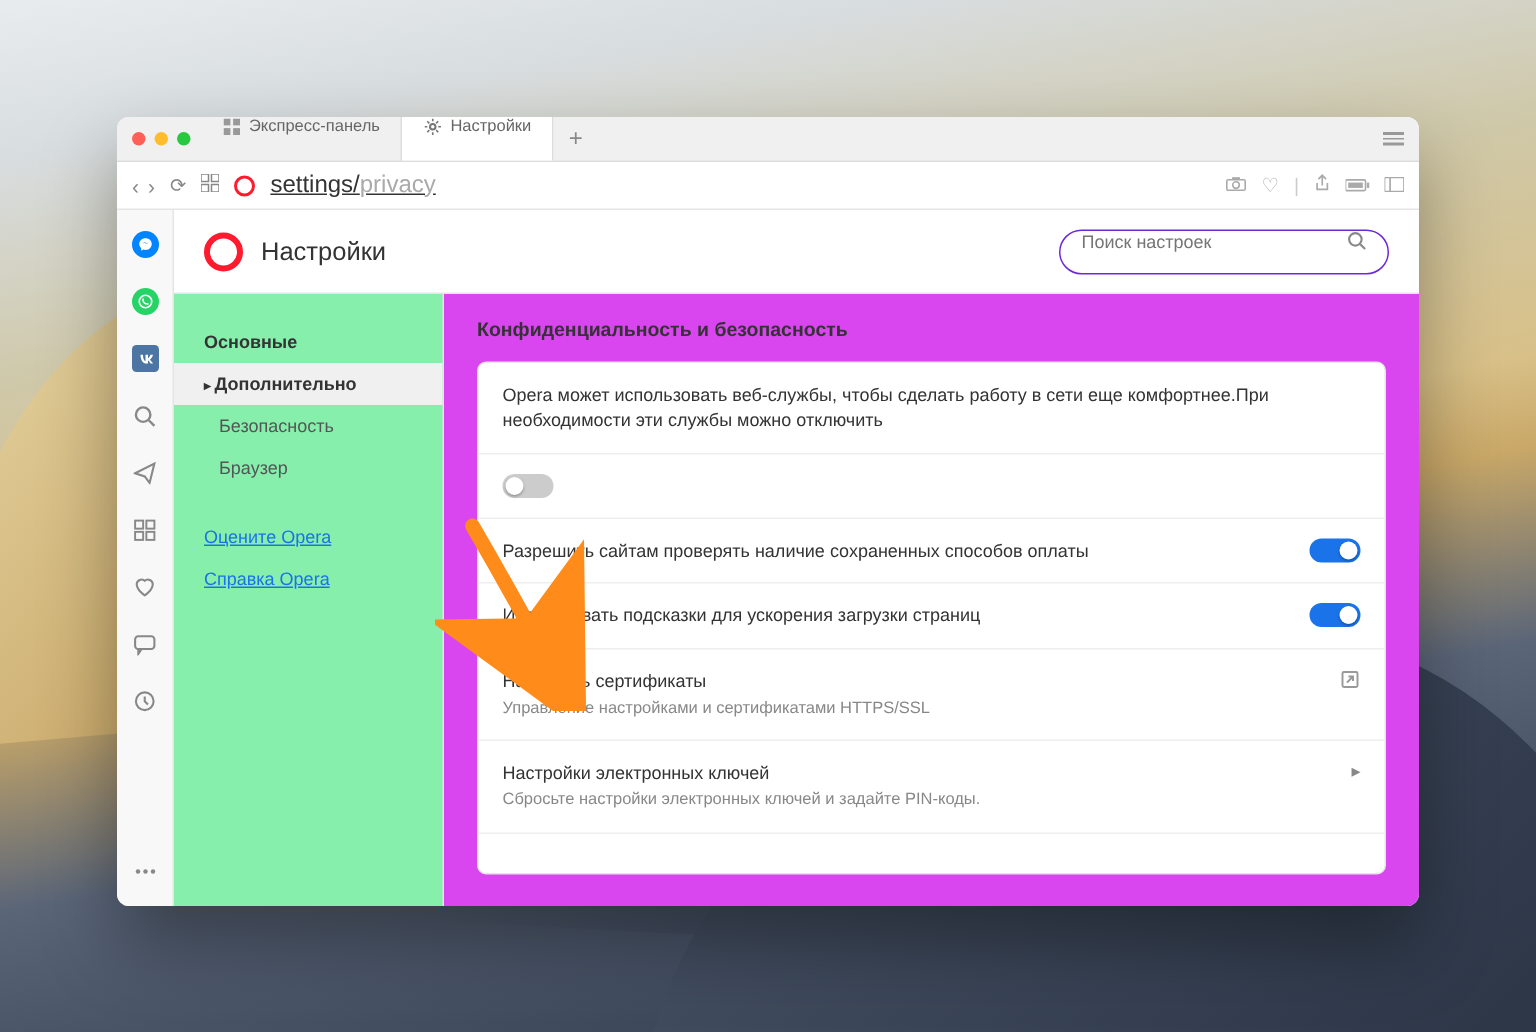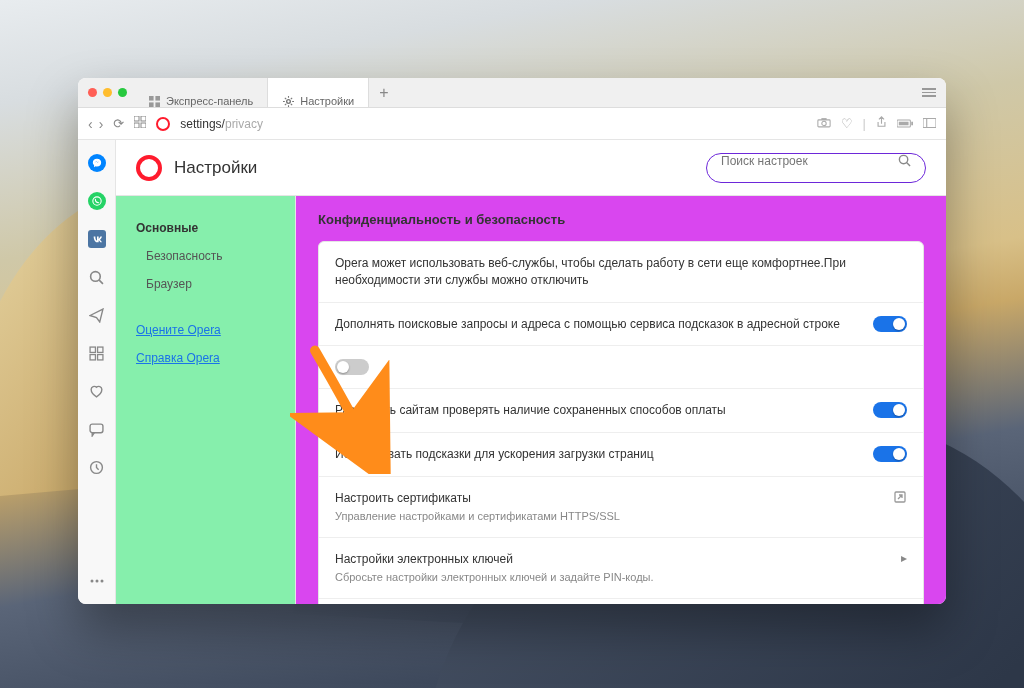--- a/index.html
+++ b/index.html
@@ -9,32 +9,32 @@
 .dune2 { position: absolute; top: 420px; right: -100px; width: 700px; height: 350px; background: linear-gradient(135deg, #4a5568 0%, #2d3748 80%); border-radius: 60% 40% 0 0 / 100% 100% 0 0; }
 .dune3 { position: absolute; top: 350px; left: 300px; width: 600px; height: 280px; background: linear-gradient(145deg, #6a7588 0%, #3a4558 70%); border-radius: 50% 50% 0 0 / 100% 100% 0 0; transform: rotate(3deg); }
 .window { position: absolute; top: 78px; left: 78px; width: 868px; height: 526px; background: #fff; border-radius: 8px; box-shadow: 0 25px 50px rgba(0,0,0,0.35); overflow: hidden; display: flex; flex-direction: column; }
 .titlebar { height: 30px; background: #f0f0f0; display: flex; align-items: center; position: relative; border-bottom: 1px solid #ddd; }
 .traffic { position: absolute; left: 10px; display: flex; gap: 6px; }
 .traffic span { width: 9px; height: 9px; border-radius: 50%; }
 .tr-r { background: #ff5f56; }
 .tr-y { background: #ffbd2e; }
 .tr-g { background: #27c93f; }
 .tabs { display: flex; margin-left: 56px; height: 100%; }
-.tab { display: flex; align-items: flex-end; padding: 0 14px; gap: 6px; font-size: 11px; color: #666; border-right: 1px solid #ddd; }
+.tab { display: flex; align-items: flex-start; padding: 0 14px; gap: 6px; font-size: 11px; color: #666; border-right: 1px solid #ddd; }
 .tab.active { background: #fff; }
 .tab-icon { width: 12px; height: 12px; display: flex; align-items: center; justify-content: center; }
 .tab-add { padding: 0 10px; color: #888; font-size: 16px; display: flex; align-items: center; }
 .titlebar-right { position: absolute; right: 10px; display: flex; align-items: center; gap: 8px; }
 .hamb { width: 14px; display: flex; flex-direction: column; gap: 2px; }
 .hamb span { height: 1.5px; background: #999; }
 .toolbar { height: 32px; background: #fff; border-bottom: 1px solid #e5e5e5; display: flex; align-items: center; padding: 0 10px; gap: 10px; }
 .nav-arrows { display: flex; gap: 6px; color: #888; font-size: 14px; }
 .tb-icon { color: #888; font-size: 13px; }
 .opera-o { width: 14px; height: 14px; border: 2.5px solid #ff1b2d; border-radius: 50%; }
-.addr { flex: 1; font-size: 12px; color: #333; }
+.addr { flex: 1; font-size: 16px; color: #333; text-decoration: underline; }
 .addr .grey { color: #aaa; }
 .tb-right { display: flex; gap: 10px; align-items: center; color: #aaa; font-size: 13px; }
 .body { flex: 1; display: flex; overflow: hidden; }
 .sidebar-icons { width: 38px; background: #f8f8f8; border-right: 1px solid #e5e5e5; display: flex; flex-direction: column; align-items: center; padding: 14px 0; gap: 20px; color: #888; position: relative; }
 .sb-icon { width: 18px; height: 18px; display: flex; align-items: center; justify-content: center; }
 .sb-messenger { background: #0084ff; border-radius: 50%; color: white; }
 .sb-vk { background: #4c75a3; border-radius: 3px; color: white; font-size: 9px; font-weight: bold; }
 .sb-wa { background: #25d366; border-radius: 50%; color: white; }
 .sb-dots { position: absolute; bottom: 14px; }
 .content { flex: 1; display: flex; flex-direction: column; overflow: hidden; }
@@ -246,40 +246,35 @@
                 <circle cx="6" cy="6" r="4.5" fill="none" stroke="#888" stroke-width="1.5"></circle>
                 <line x1="9.5" y1="9.5" x2="13" y2="13" stroke="#888" stroke-width="1.5"></line>
               </svg>
           </span>
         </div>
       </div>
 
       <div class="panels">
         <div class="nav">
           <div class="nav-item bold">Основные</div>
+          <div class="nav-item sel">Дополнительно</div>
           <div class="nav-sub">Безопасность</div>
           <div class="nav-sub">Браузер</div>
           <div class="nav-sep"></div>
           <div class="nav-link">Оцените Opera</div>
           <div class="nav-link">Справка Opera</div>
         </div>
 
         <div class="main">
           <div class="section-title">Конфиденциальность и безопасность</div>
           <div class="card">
             <div class="row">
               <div class="row-text">
                   <div class="row-label">Opera может использовать веб-службы, чтобы сделать работу в сети еще комфортнее.При необходимости эти службы можно отключить</div>
                 </div>
-            </div>
-            <div class="row">
-              <div class="row-text">
-                  <div class="row-label">Дополнять поисковые запросы и адреса с помощью сервиса подсказок в адресной строке</div>
-                </div>
-              <div class="toggle on"></div>
             </div>
             <div class="row">
               <div class="toggle off"></div>
             </div>
             <div class="row">
               <div class="row-text">
                   <div class="row-label">Разрешить сайтам проверять наличие сохраненных способов оплаты</div>
                 </div>
               <div class="toggle on"></div>
             </div>

